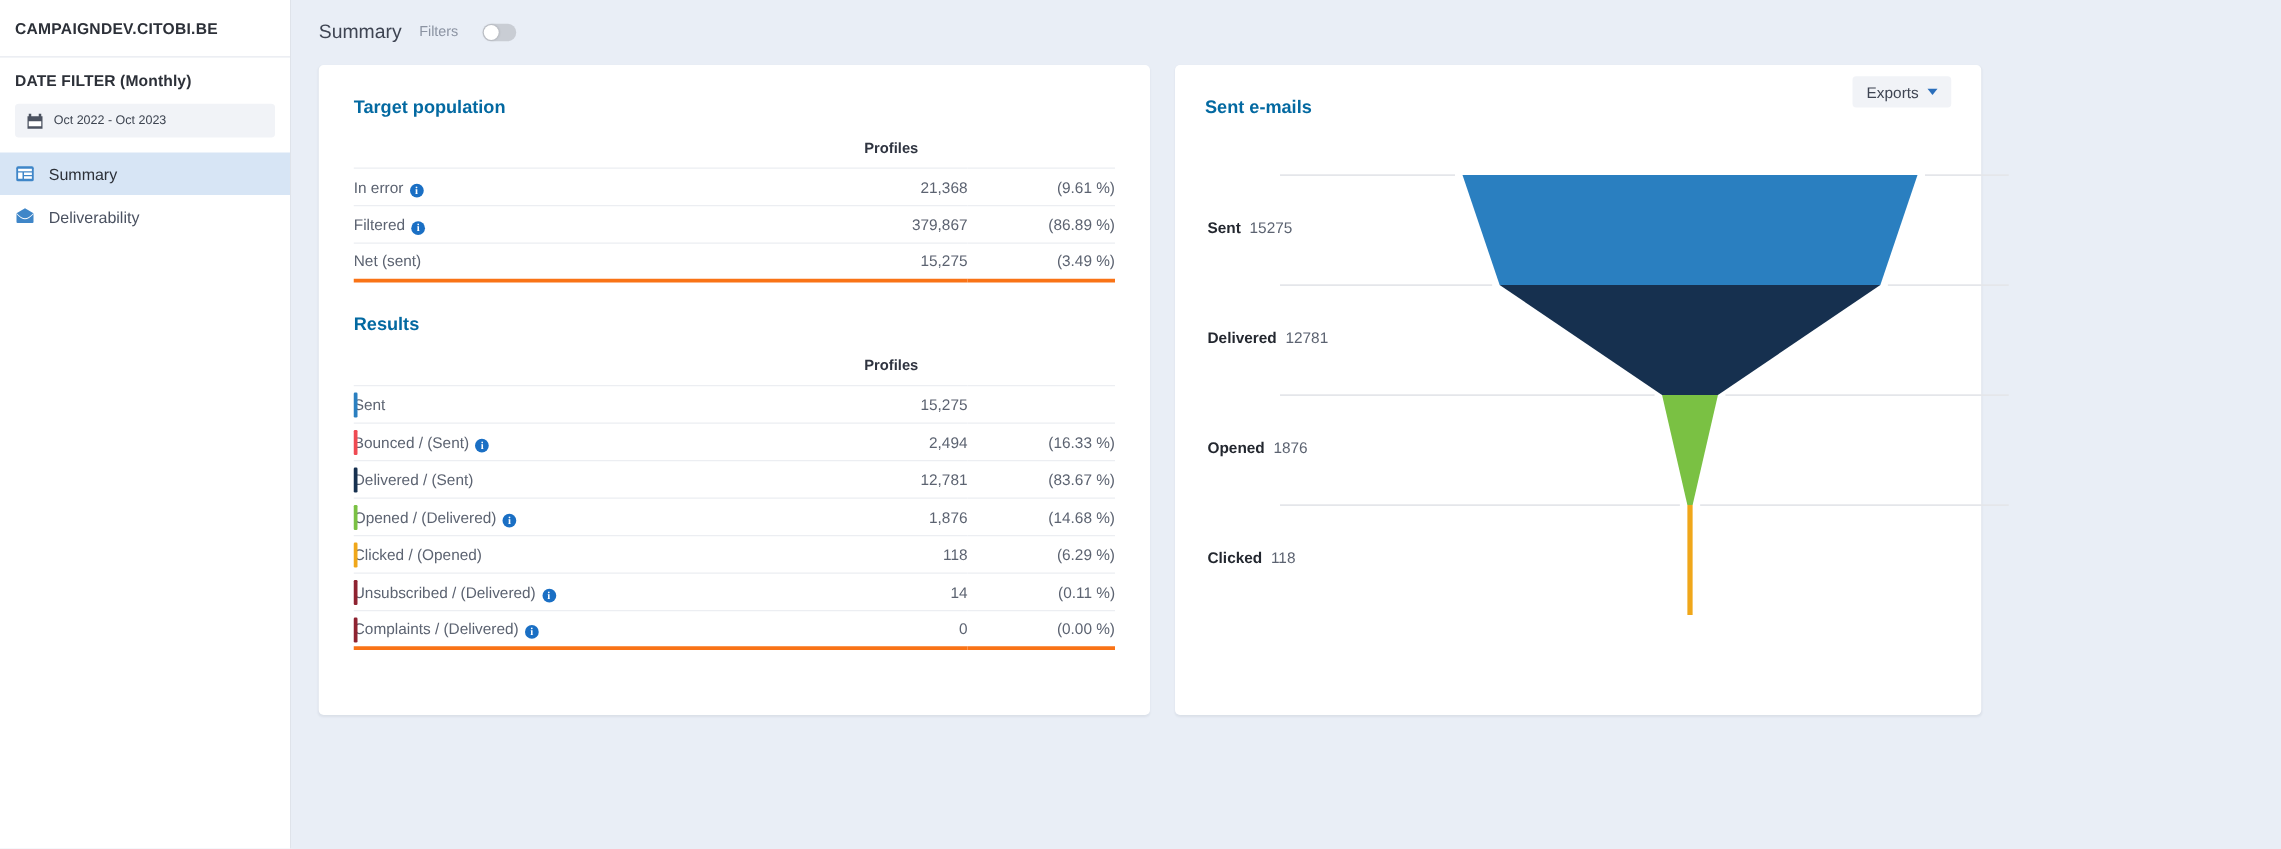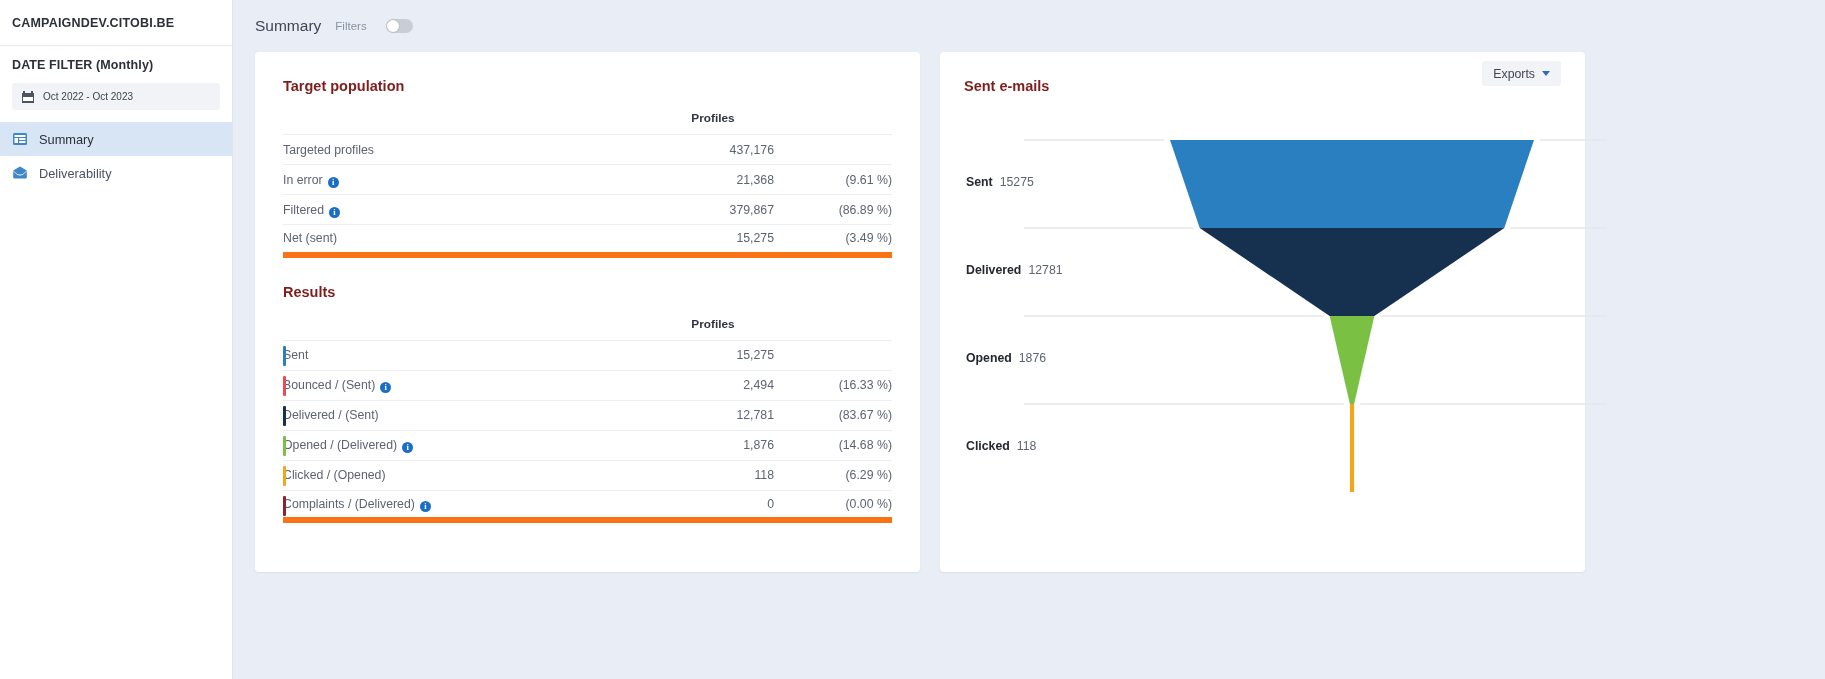--- a/index.html
+++ b/index.html
@@ -123,21 +123,21 @@
     background: #fff;
     border-radius: 4px;
     box-shadow: 0 1px 2px rgba(30,40,60,.07);
   }
   .card-left { width: 665px; min-width: 665px; padding: 20px 28px 18px 28px; min-height: 520px; }
   .card-right { flex: 1; padding: 20px 24px 18px 24px; min-height: 520px; position: relative; }
 
   .sec-title {
     font-size: 14.5px;
     font-weight: bold;
-    color: #7f1d1d;
+    color: #0369a1;
     margin: 6px 0 0 0;
   }
 
   
   table.stats {
     width: 100%;
     border-collapse: collapse;
     margin-top: 12px;
   }
   table.stats th {
@@ -150,21 +150,21 @@
   table.stats th.c-label { text-align: left; }
   table.stats th.c-pct { width: 118px; }
   table.stats td {
     font-size: 12.3px;
     color: #5c6371;
     padding: 0;
     height: 30px;
     border-top: 1px solid #eceef2;
     vertical-align: middle;
   }
-  table.stats tbody tr:last-child td { border-bottom: 6px solid #f97316; }
+  table.stats tbody tr:last-child td { border-bottom: 3px solid #f97316; }
   td.c-label { text-align: left; padding-left: 12px; position: relative; }
   td.c-val  { text-align: right; width: 122px; }
   td.c-pct  { text-align: right; width: 118px; padding-right: 26px; }
 
   .bar {
     position: absolute;
     left: 0; top: 5px;
     width: 3px; height: 20px;
     border-radius: 1px;
   }
@@ -282,25 +282,20 @@
         <table class="stats">
           <thead>
             <tr>
               <th class="c-label"></th>
               <th class="c-val">Profiles</th>
               <th class="c-pct"></th>
             </tr>
           </thead>
           <tbody id="tp-body">
               <tr>
-                <td class="c-label"><span class="lbl-txt">Targeted profiles</span></td>
-                <td class="c-val">437,176</td>
-                <td class="c-pct"></td>
-              </tr>
-              <tr>
                 <td class="c-label"><span class="lbl-txt">In error</span><span class="info">i</span></td>
                 <td class="c-val">21,368</td>
                 <td class="c-pct">(9.61 %)</td>
               </tr>
               <tr>
                 <td class="c-label"><span class="lbl-txt">Filtered</span><span class="info">i</span></td>
                 <td class="c-val">379,867</td>
                 <td class="c-pct">(86.89 %)</td>
               </tr>
               <tr>
@@ -339,20 +334,25 @@
               </tr>
               <tr>
                 <td class="c-label"><span class="bar" style="background: rgb(122, 193, 67);"></span><span class="lbl-txt">Opened / (Delivered)</span><span class="info">i</span></td>
                 <td class="c-val">1,876</td>
                 <td class="c-pct">(14.68 %)</td>
               </tr>
               <tr>
                 <td class="c-label"><span class="bar" style="background: rgb(240, 167, 26);"></span><span class="lbl-txt">Clicked / (Opened)</span></td>
                 <td class="c-val">118</td>
                 <td class="c-pct">(6.29 %)</td>
+              </tr>
+              <tr>
+                <td class="c-label"><span class="bar" style="background: rgb(142, 34, 48);"></span><span class="lbl-txt">Unsubscribed / (Delivered)</span><span class="info">i</span></td>
+                <td class="c-val">14</td>
+                <td class="c-pct">(0.11 %)</td>
               </tr>
               <tr>
                 <td class="c-label"><span class="bar" style="background: rgb(142, 34, 48);"></span><span class="lbl-txt">Complaints / (Delivered)</span><span class="info">i</span></td>
                 <td class="c-val">0</td>
                 <td class="c-pct">(0.00 %)</td>
               </tr>
             </tbody>
         </table>
 
       </section>

